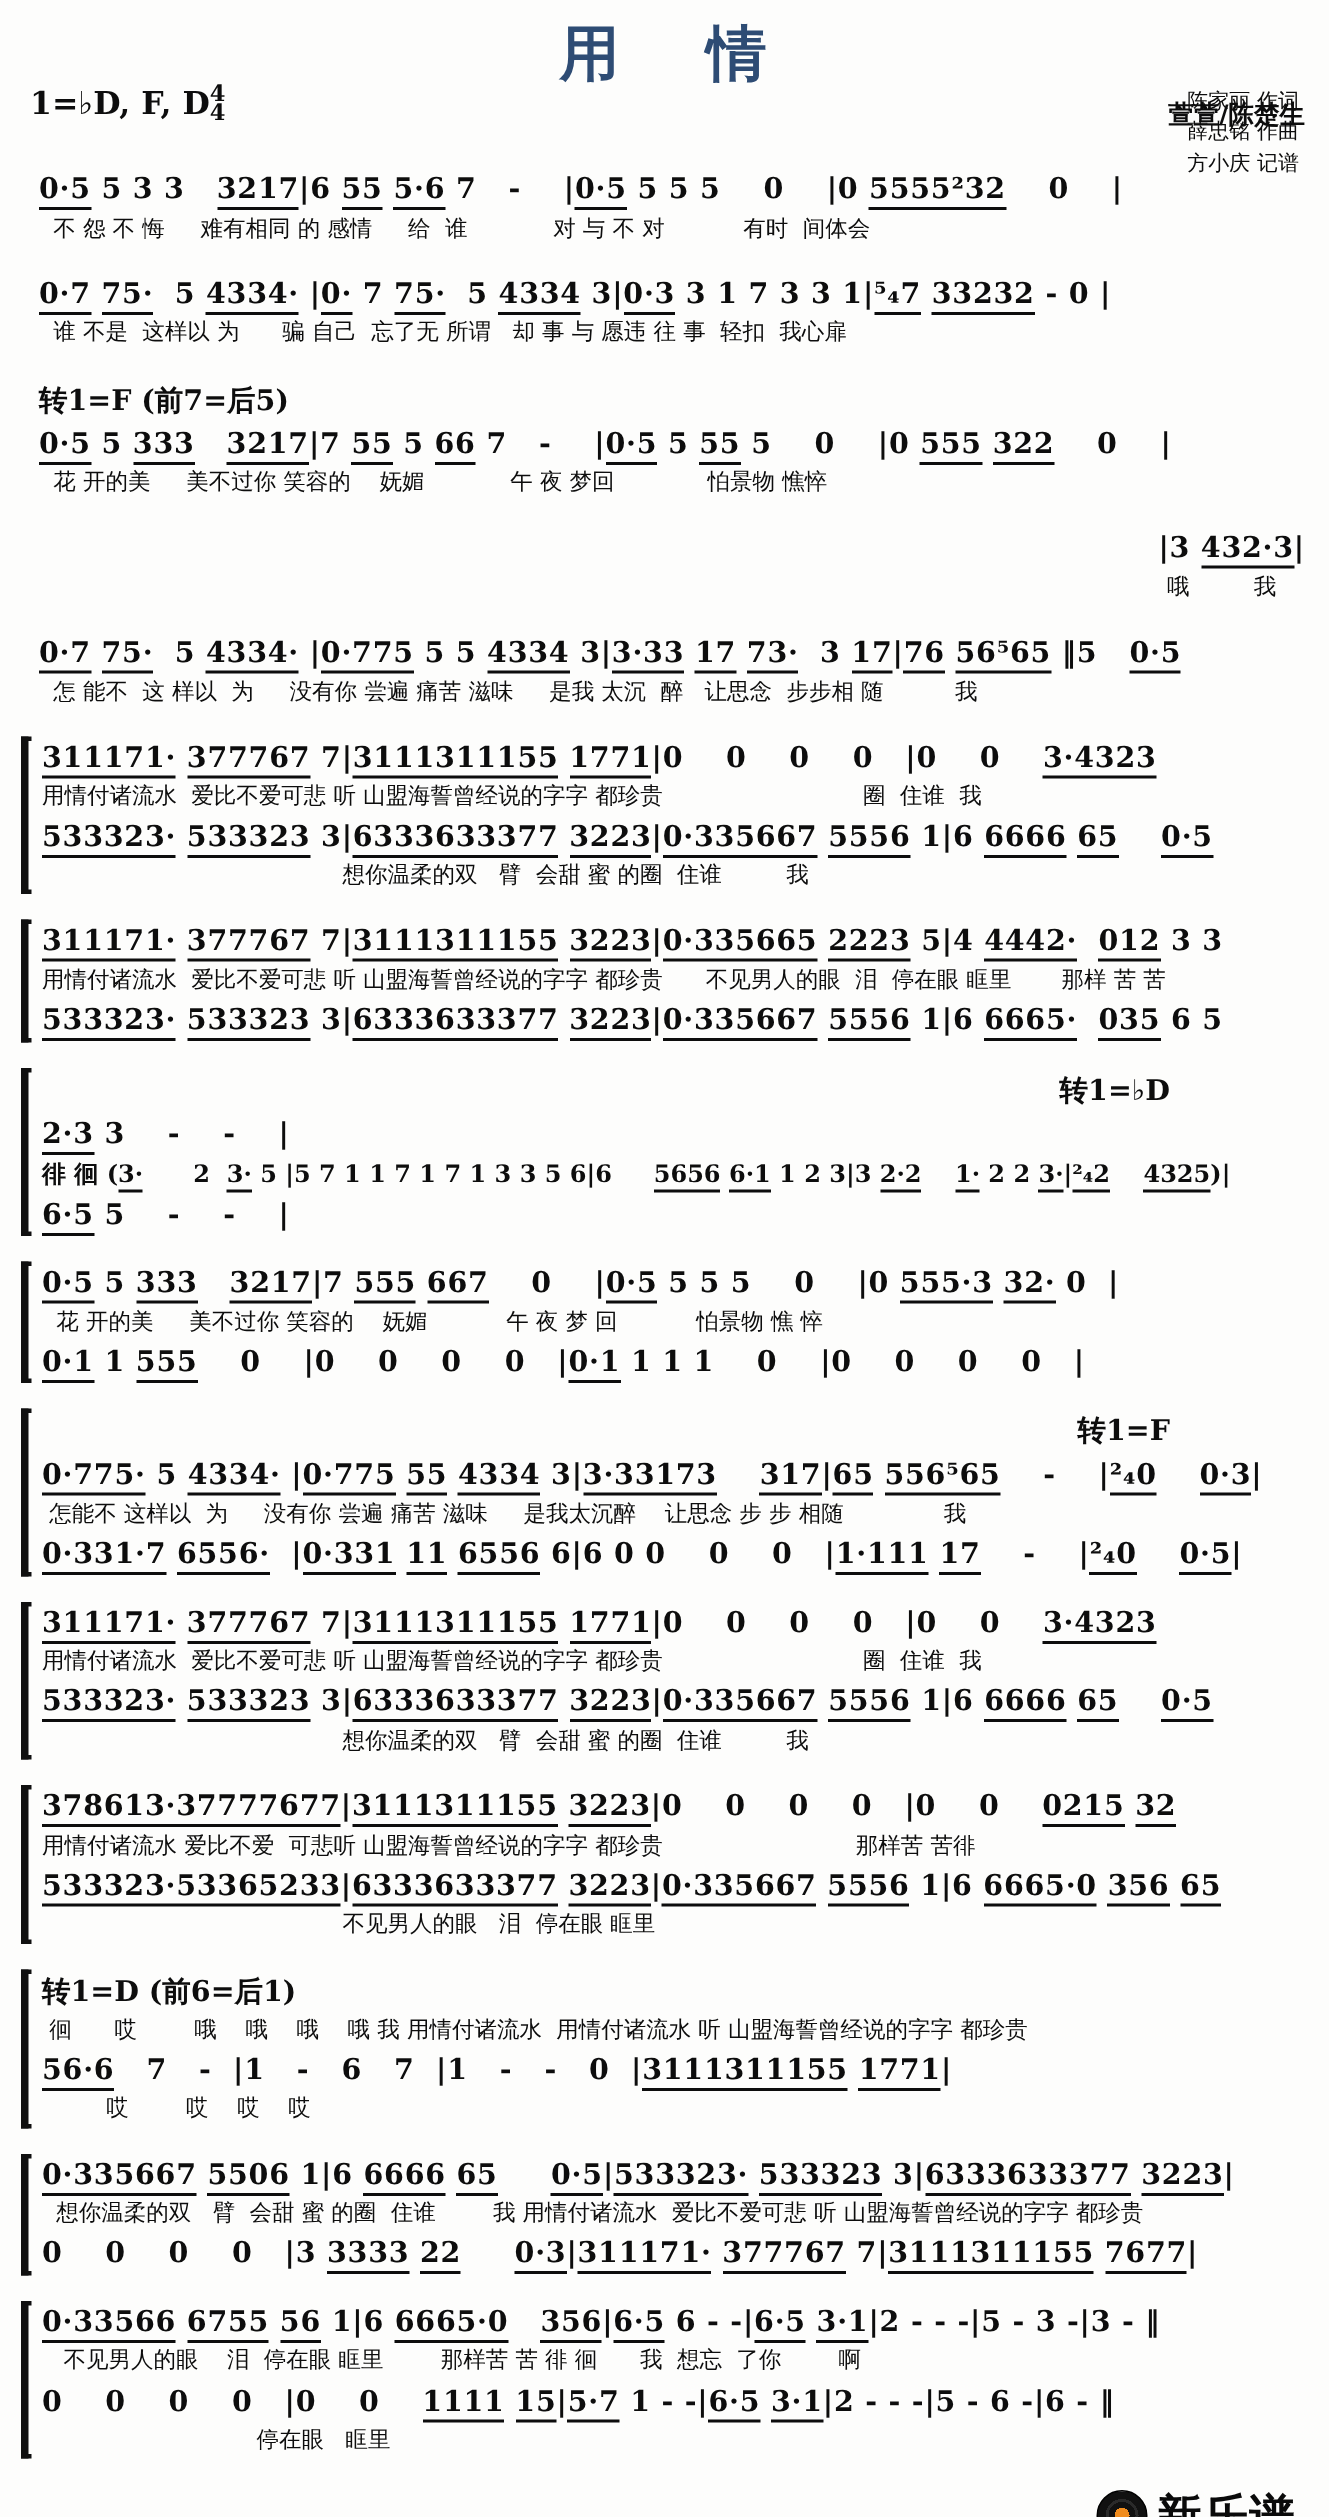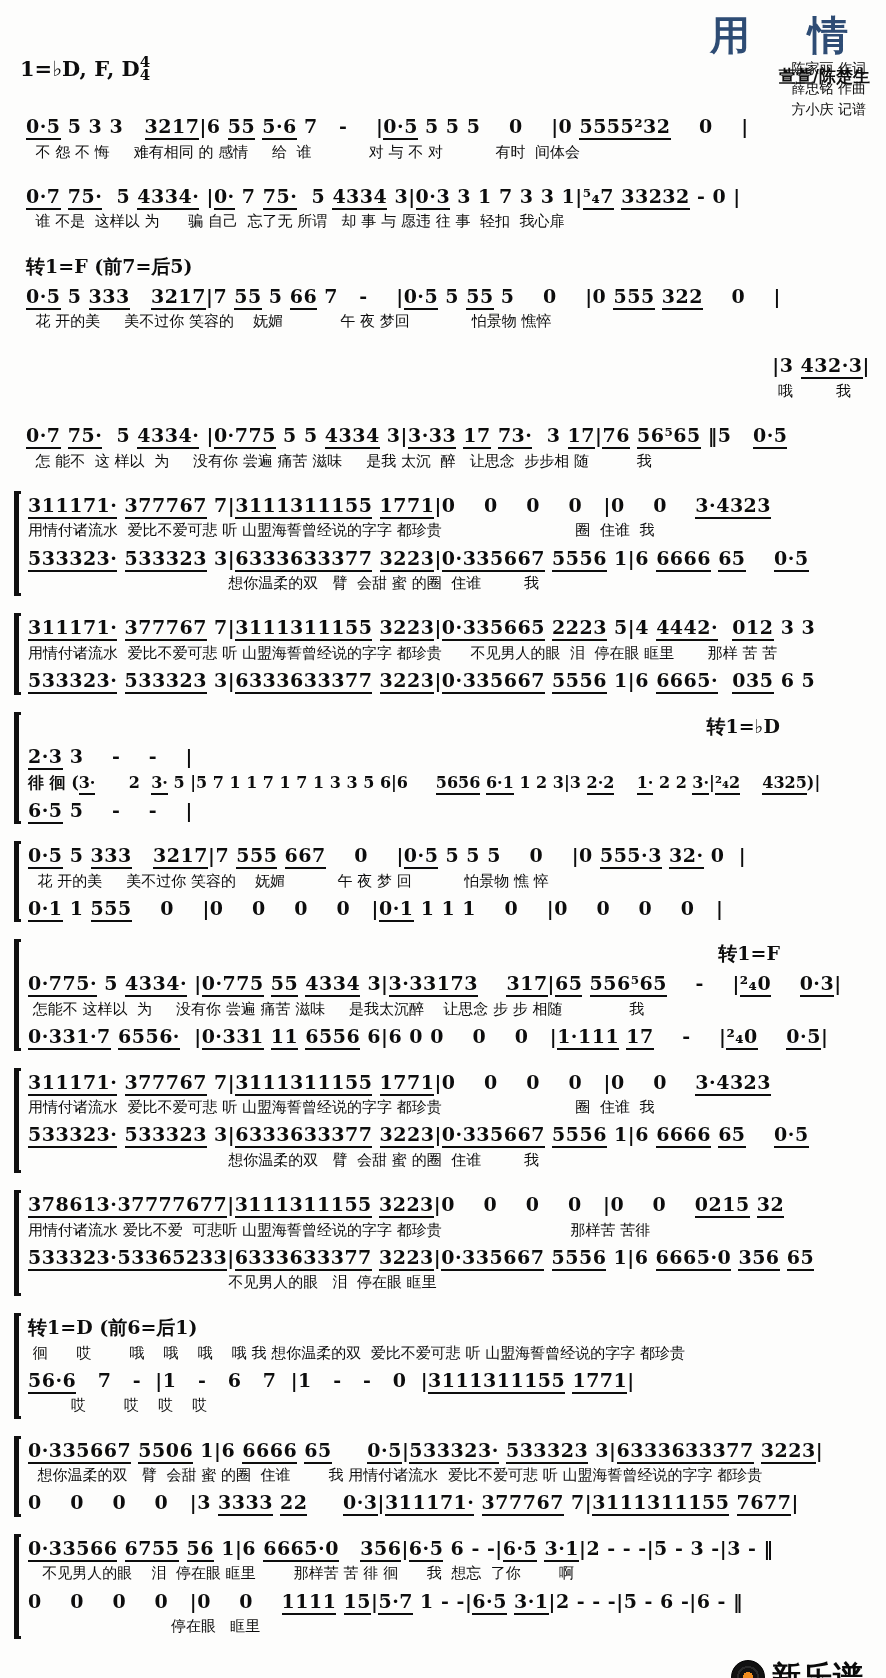--- a/index.html
+++ b/index.html
@@ -2,21 +2,21 @@
 <html><head>
 <meta charset="utf-8">
 <style>
   * { margin:0; padding:0; box-sizing:border-box; }
   html,body { width:886px; height:1678px; overflow:hidden; background:#fdfdfc; color:#0d0d0d;
               font-family:"DejaVu Sans", sans-serif; }
   .page { width:886px; height:1678px; padding:8px 16px 6px 14px; display:flex; flex-direction:column; }
 
   
   .header { position:relative; height:104px; flex:0 0 auto; }
-  .title { text-align:right; font-family:"DejaVu Serif", serif; font-weight:bold;
+  .title { text-align:center; font-family:"DejaVu Serif", serif; font-weight:bold;
            font-size:40px; letter-spacing:22px; padding-left:22px; color:#2e4c74; }
   .subtitle { text-align:right; font-size:17px; margin-top:2px; font-weight:bold; }
   .keysig { position:absolute; left:6px; top:48px; font-family:"DejaVu Serif", serif;
             font-weight:bold; font-size:21px; display:flex; align-items:center; gap:0; }
   .timesig { display:inline-flex; flex-direction:column; line-height:0.85; font-size:15px;
              text-align:center; font-weight:bold; }
   .credits { position:absolute; right:4px; top:2px; text-align:left; font-size:14px; line-height:1.45;margin-top:48px; }
 
   
   .score { flex:1 1 auto; }
@@ -190,21 +190,21 @@
             <div class="notes-row"><span class="ng">533323·53365233</span><span>|</span><span class="ng">6333633377</span> <span class="ng">3223</span><span>|</span><span class="ng">0·335667</span> <span class="ng">5556</span> <span>1</span><span>|</span><span>6</span> <span class="ng">6665·0</span> <span class="ng">356</span> <span class="ng">65</span></div>
             <div class="lyrics-row">                                          不见男人的眼   泪  停在眼 眶里</div>
           </div>
         </div>
       </div>
       <div class="score-system">
         <div class="sys-body">
           <div class="bracket"></div>
           <div class="rows">
             <div class="label-row label-center">转1=D (前6=后1)</div>
-            <div class="lyrics-row"> 徊      哎        哦    哦    哦    哦 我 想你温柔的双  爱比不爱可悲 听 山盟海誓曾经说的字字 都珍贵</div>
+            <div class="lyrics-row"> 徊      哎        哦    哦    哦    哦 我 用情付诸流水  用情付诸流水 听 山盟海誓曾经说的字字 都珍贵</div>
             <div class="notes-row"><span class="ng">56·6</span>   <span>7</span>   <span>-</span>  <span>|</span><span>1</span>   <span>-</span>   <span>6</span>   <span>7</span>  <span>|</span><span>1</span>   <span>-</span>   <span>-</span>   <span>0</span>  <span>|</span><span class="ng">3111311155</span> <span class="ng">1771</span><span>|</span></div>
             <div class="lyrics-row">         哎        哎    哎    哎</div>
           </div>
         </div>
       </div>
       <div class="score-system">
         <div class="sys-body">
           <div class="bracket"></div>
           <div class="rows">
             <div class="notes-row"><span class="ng">0·335667</span> <span class="ng">5506</span> <span>1</span><span>|</span><span>6</span> <span class="ng">6666</span> <span class="ng">65</span>     <span class="ng">0·5</span><span>|</span><span class="ng">533323·</span> <span class="ng">533323</span> <span>3</span><span>|</span><span class="ng">6333633377</span> <span class="ng">3223</span><span>|</span></div>

